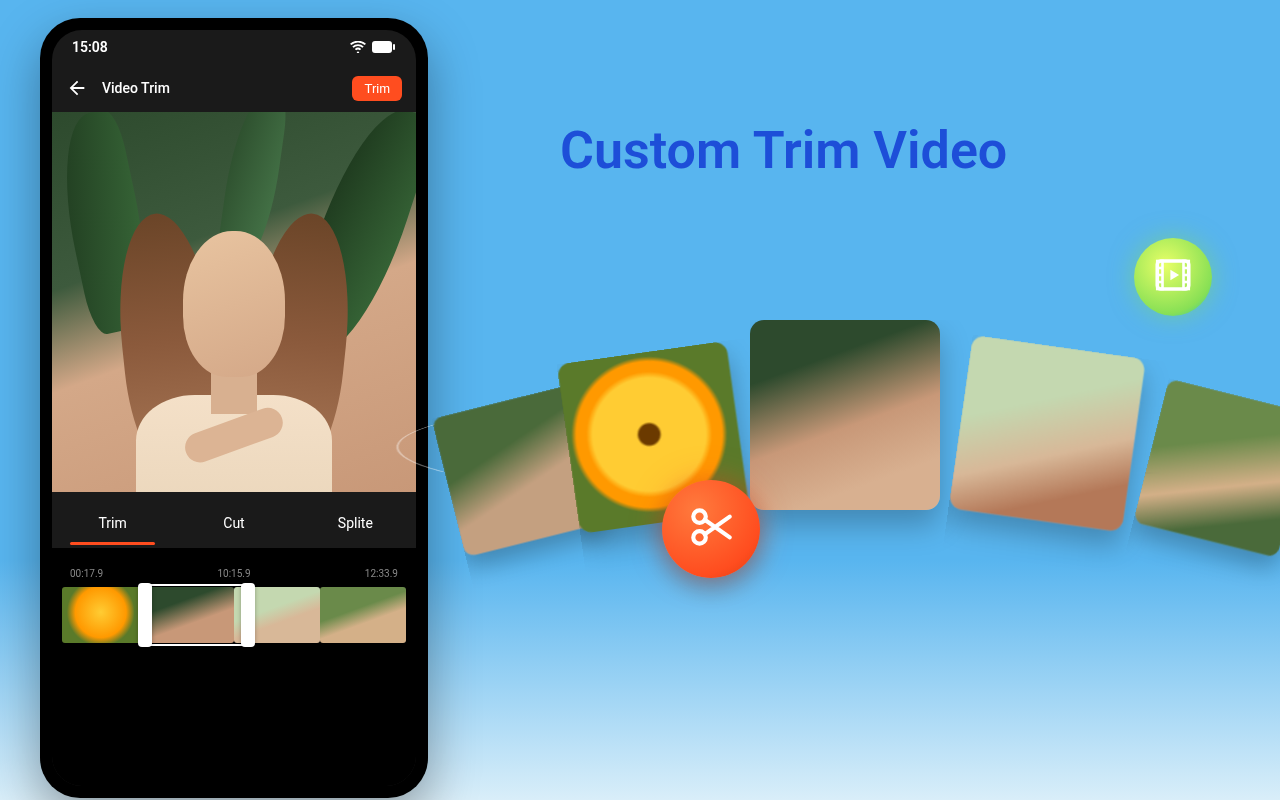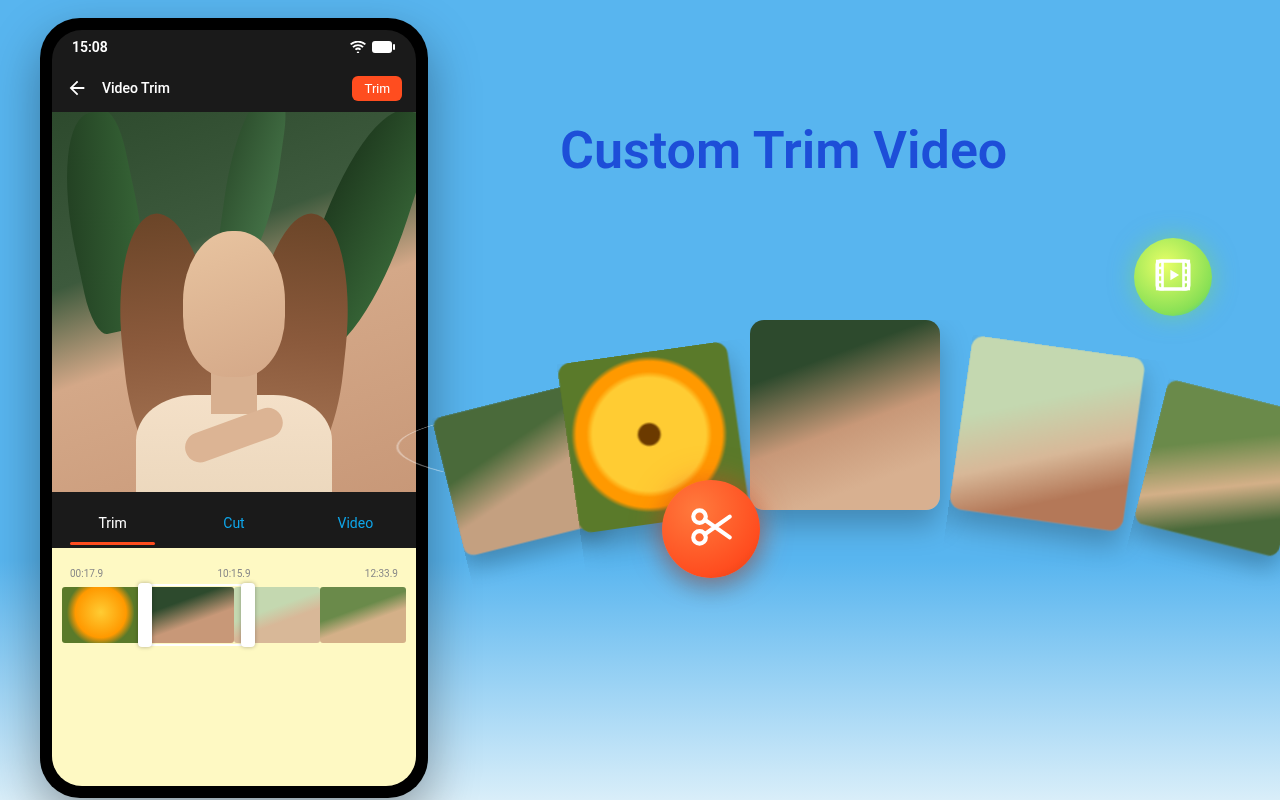--- a/index.html
+++ b/index.html
@@ -133,37 +133,37 @@
   .edit-tabs {
     height: 50px;
     display: flex;
     align-items: center;
     background: #1a1a1a;
     margin-top: 6px;
   }
   .edit-tab {
     flex: 1;
     text-align: center;
-    color: #0ea5e9;
+    color: #ffffff;
     font-size: 14px;
     padding: 14px 0;
     position: relative;
     cursor: pointer;
   }
   .edit-tab.active { color: #fff; }
   .edit-tab.active::after {
     content:"";
     position:absolute; bottom:0; left:15%; right:15%;
     height:3px; background:#ff4d1f; border-radius:2px;
   }
 
   
   .timeline {
     flex: 1;
-    background: #fef9c3;
+    background: #000000;
     padding: 20px 10px;
   }
   .timeline-times {
     display: flex;
     justify-content: space-between;
     padding: 0 8px 8px 8px;
     color: #888;
     font-size: 10px;
   }
   .timeline-track {
@@ -312,21 +312,21 @@
         <div class="body"></div>
           <div class="neck"></div>
           <div class="face"></div>
         <div class="arm"></div>
       </div>
     </div>
 
     <div class="edit-tabs">
       <div class="edit-tab active">Trim</div>
       <div class="edit-tab">Cut</div>
-      <div class="edit-tab">Video</div>
+      <div class="edit-tab">Splite</div>
     </div>
 
     <div class="timeline">
       <div class="timeline-times">
         <span>00:17.9</span>
         <span>10:15.9</span>
         <span>12:33.9</span>
       </div>
       <div class="timeline-track">
         <div class="frame f1"></div>

